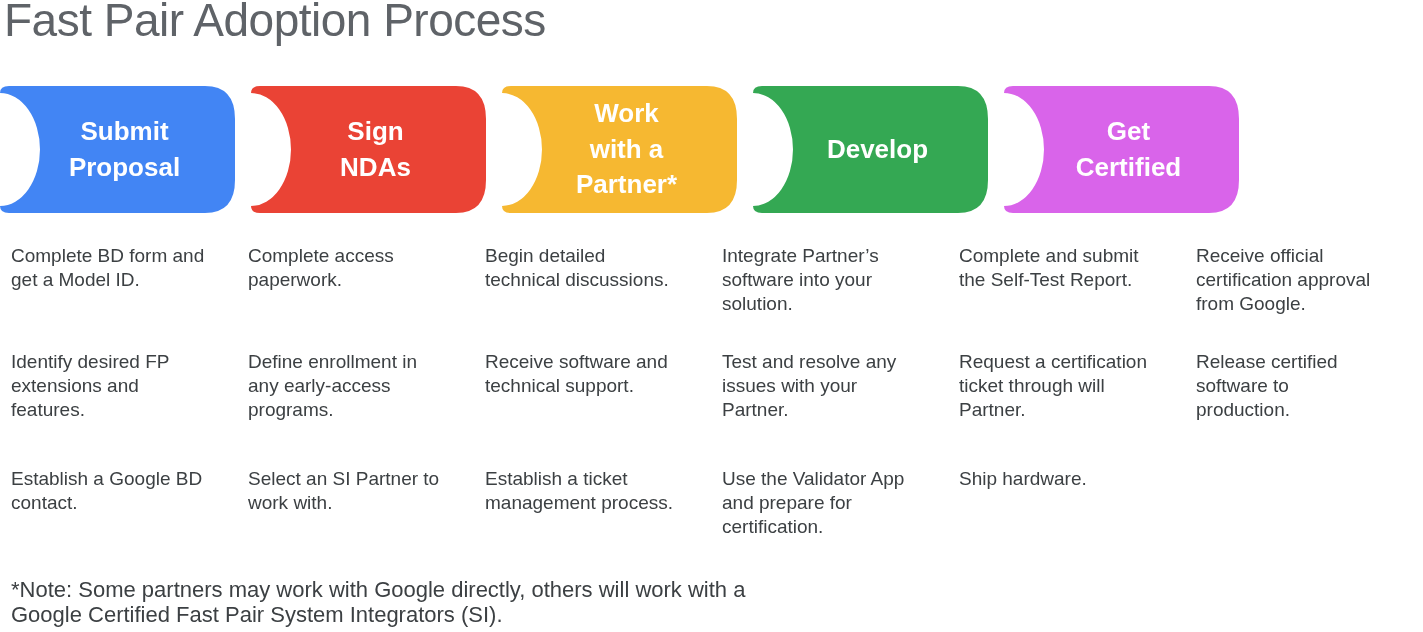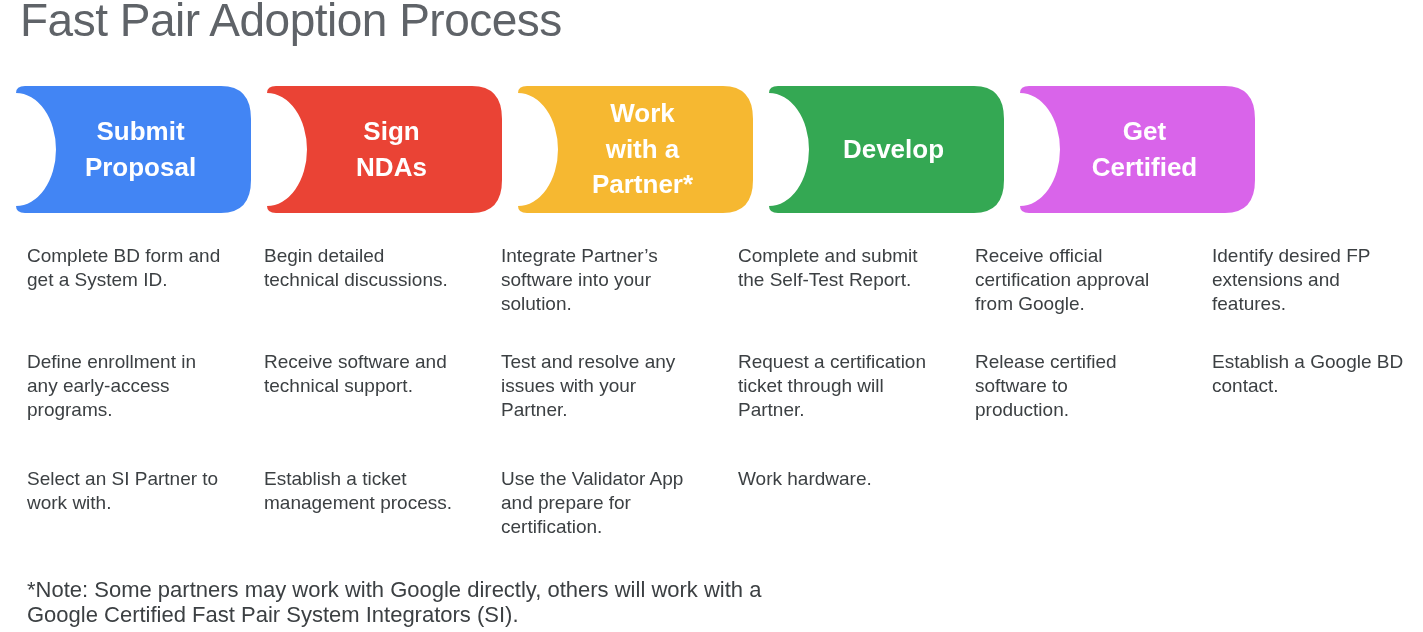--- a/index.html
+++ b/index.html
@@ -4,21 +4,21 @@
 <style>
   html,body{margin:0;padding:0;}
   body{
     width:1423px;height:632px;
     background:#ffffff;
     font-family:"Liberation Sans", sans-serif;
     color:#3c4043;
     position:relative;
     overflow:hidden;
   }
-  .canvas{position:absolute;inset:0;margin-left:16px;}
+  .canvas{position:absolute;inset:0;}
   .title{
     position:absolute;left:4px;top:-9px;margin:0;
     font-size:46px;font-weight:400;letter-spacing:-0.5px;
     color:#5f6368;line-height:1.3;
   }
   .flow{
     position:absolute;top:86px;left:0;
     display:flex;gap:16px;
   }
   .stage{position:relative;width:235px;height:127px;flex:0 0 auto;}
@@ -98,21 +98,23 @@
       <div class="stage-label">Get
 Certified</div>
     </div>
 
 
   </div>
 
   <div class="steps">
 
     <div class="step">Complete BD form and
-get a System ID.</div>
+get a Model ID.</div>
+    <div class="step">Complete access
+paperwork.</div>
     <div class="step">Begin detailed
 technical discussions.</div>
     <div class="step">Integrate Partner’s
 software into your
 solution.</div>
     <div class="step">Complete and submit
 the Self-Test Report.</div>
     <div class="step">Receive official
 certification approval
 from Google.</div>
@@ -137,19 +139,19 @@
 
     <div class="step">Establish a Google BD
 contact.</div>
     <div class="step">Select an SI Partner to
 work with.</div>
     <div class="step">Establish a ticket
 management process.</div>
     <div class="step">Use the Validator App
 and prepare for
 certification.</div>
-    <div class="step">Work hardware.</div>
+    <div class="step">Ship hardware.</div>
   </div>
 
   <p class="note">*Note: Some partners may work with Google directly, others will work with a
 Google Certified Fast Pair System Integrators (SI).</p>
 
 </div>
 
 </body></html>

